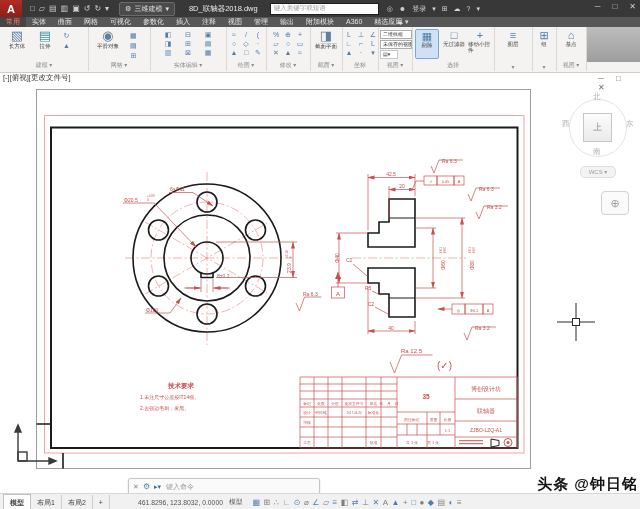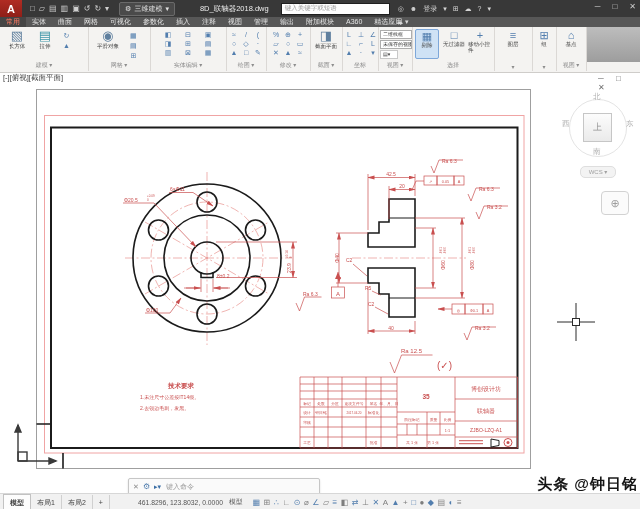--- a/index.html
+++ b/index.html
@@ -8,21 +8,21 @@
   .abs{position:absolute}
   
   .titlebar{position:absolute;left:0;top:0;width:640px;height:17px;background:#383838;
             display:flex;align-items:center;color:#d8d8d8;font-size:7px;}
   .alogo{width:22px;height:17px;background:linear-gradient(#b02c23,#8f1f18);color:#fff;
          font-weight:bold;font-size:11px;display:flex;align-items:center;justify-content:center;}
   .qat{display:flex;gap:4px;margin-left:8px;color:#cfcfcf;font-size:8px}
   .qat span{cursor:default}
   .wsp{margin-left:10px;background:#4a4a4a;border:1px solid #6a6a6a;border-radius:2px;
        padding:1px 5px;font-size:7px;color:#e2e2e2;display:flex;gap:3px;align-items:center}
-  .fname{margin-left:25px;color:#ececec;font-size:7.5px}
+  .fname{margin-left:14px;color:#ececec;font-size:7.5px}
   .searchbox{margin-left:12px;background:#fdfdfd;border:1px solid #1e1e1e;width:104px;height:10px;
              font-size:6.5px;color:#9a9a9a;display:flex;align-items:center;padding-left:3px}
   .ic-grp{display:flex;gap:6px;margin-left:8px;align-items:center;font-size:7px;color:#d5d5d5}
   .winbtn{position:absolute;right:4px;top:2px;display:flex;gap:12px;font-size:8px;color:#cdcdcd}
   
   .tabrow{position:absolute;left:0;top:17px;width:640px;height:10px;background:#575757;
           display:flex;align-items:center;font-size:7px;color:#e4e4e4}
   .tabrow span{padding:0 6px;height:10px;line-height:10px}
   .tabrow span:first-child{color:#ff7a63;background:#454545}
   .cloudend{color:#d8d8d8;font-size:7px;margin-left:4px}
@@ -466,21 +466,21 @@
   <div class="panel" style="left:556px;width:30px">
     <div class="selbtn" style="left:4px;top:2px;width:22px">
       <span class="g">⌂</span>
       <span>基点</span>
     </div>
     <div class="plabel">视图 ▾</div>
   </div>
   <div class="graypad"></div>
 </div>
 
-<div class="vplabel">[-][俯视][截面平面]</div>
+<div class="vplabel">[-][俯视][更改文件号]</div>
 <div class="dwinbtn">─ □ ✕</div>
 
 <div class="vc-ring"></div>
 <div class="vc-n" style="left:593px;top:92px">北</div>
 <div class="vc-n" style="left:562px;top:119px">西</div>
 <div class="vc-n" style="left:626px;top:119px">东</div>
 <div class="vc-n" style="left:593px;top:147px">南</div>
 <div class="vc-cube">上</div>
 <div class="wcs">WCS ▾</div>
 <div class="navbtn">⊕</div>

